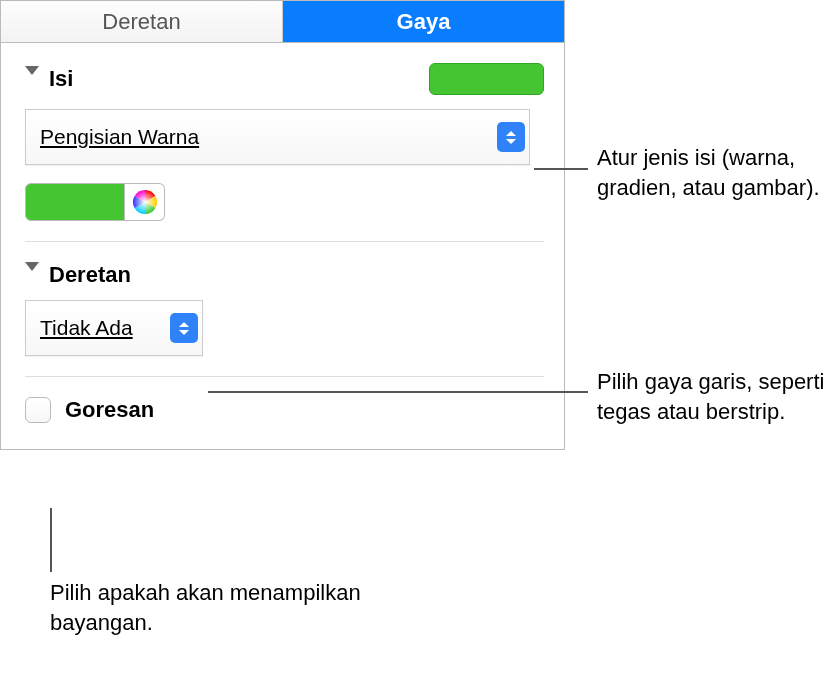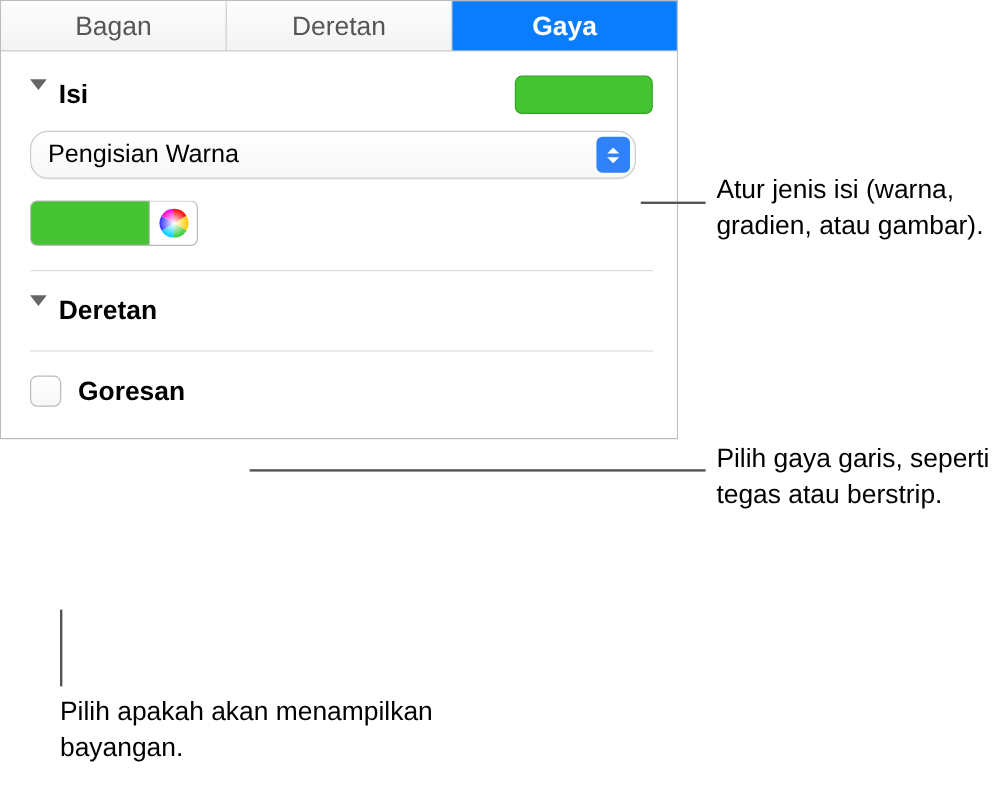--- a/index.html
+++ b/index.html
@@ -75,26 +75,27 @@
       width: 115px;
       height: 32px;
       background: #45c532;
       border-radius: 6px;
       border: 1px solid #2fa524;
     }
     .popup {
       display: flex;
       align-items: center;
       border: 1px solid #ccc;
-      border-radius: 15px;
+      border-radius: 0;
       background: linear-gradient(#ffffff, #f7f7f7);
       box-shadow: 0 1px 1px rgba(0,0,0,0.05);
-      height: 40px;
+      height: 56px;
       cursor: pointer;
       overflow: hidden;
+      text-decoration: underline;
     }
     .popup-wide { width: 505px; }
     .popup-label {
       flex: 1;
       padding: 0 14px;
       font-size: 21px;
     }
     .popup-chev {
       width: 28px;
       height: 30px;
@@ -189,21 +190,20 @@
       position: absolute;
       background: #555;
       width: 1.5px;
     }
   </style>
 </head>
 <body>
 
 <div class="panel">
   <div class="tabs">
-    <div class="tab">Bagan</div>
     <div class="tab">Deretan</div>
     <div class="tab active">Gaya</div>
   </div>
   <div class="panel-body">
 
     <div class="section-header">
       <div class="section-title-wrap">
         <div class="chevron-down"></div>
         <div class="section-title">Isi</div>
       </div>
@@ -241,20 +241,27 @@
       </div>
     </div>
 
     <hr class="divider">
 
     <div class="section-title-wrap">
       <div class="chevron-down"></div>
       <div class="section-title">Deretan</div>
     </div>
 
+    <div class="popup popup-narrow">
+      <div class="popup-label">Tidak Ada</div>
+      <div class="popup-chev">
+        <div class="up"></div>
+          <div class="down"></div>
+      </div>
+    </div>
 
     <hr class="divider">
 
     <div class="shadow-row">
       <div class="checkbox"></div>
       <div class="shadow-label">Goresan</div>
     </div>
 
   </div>
 </div>

